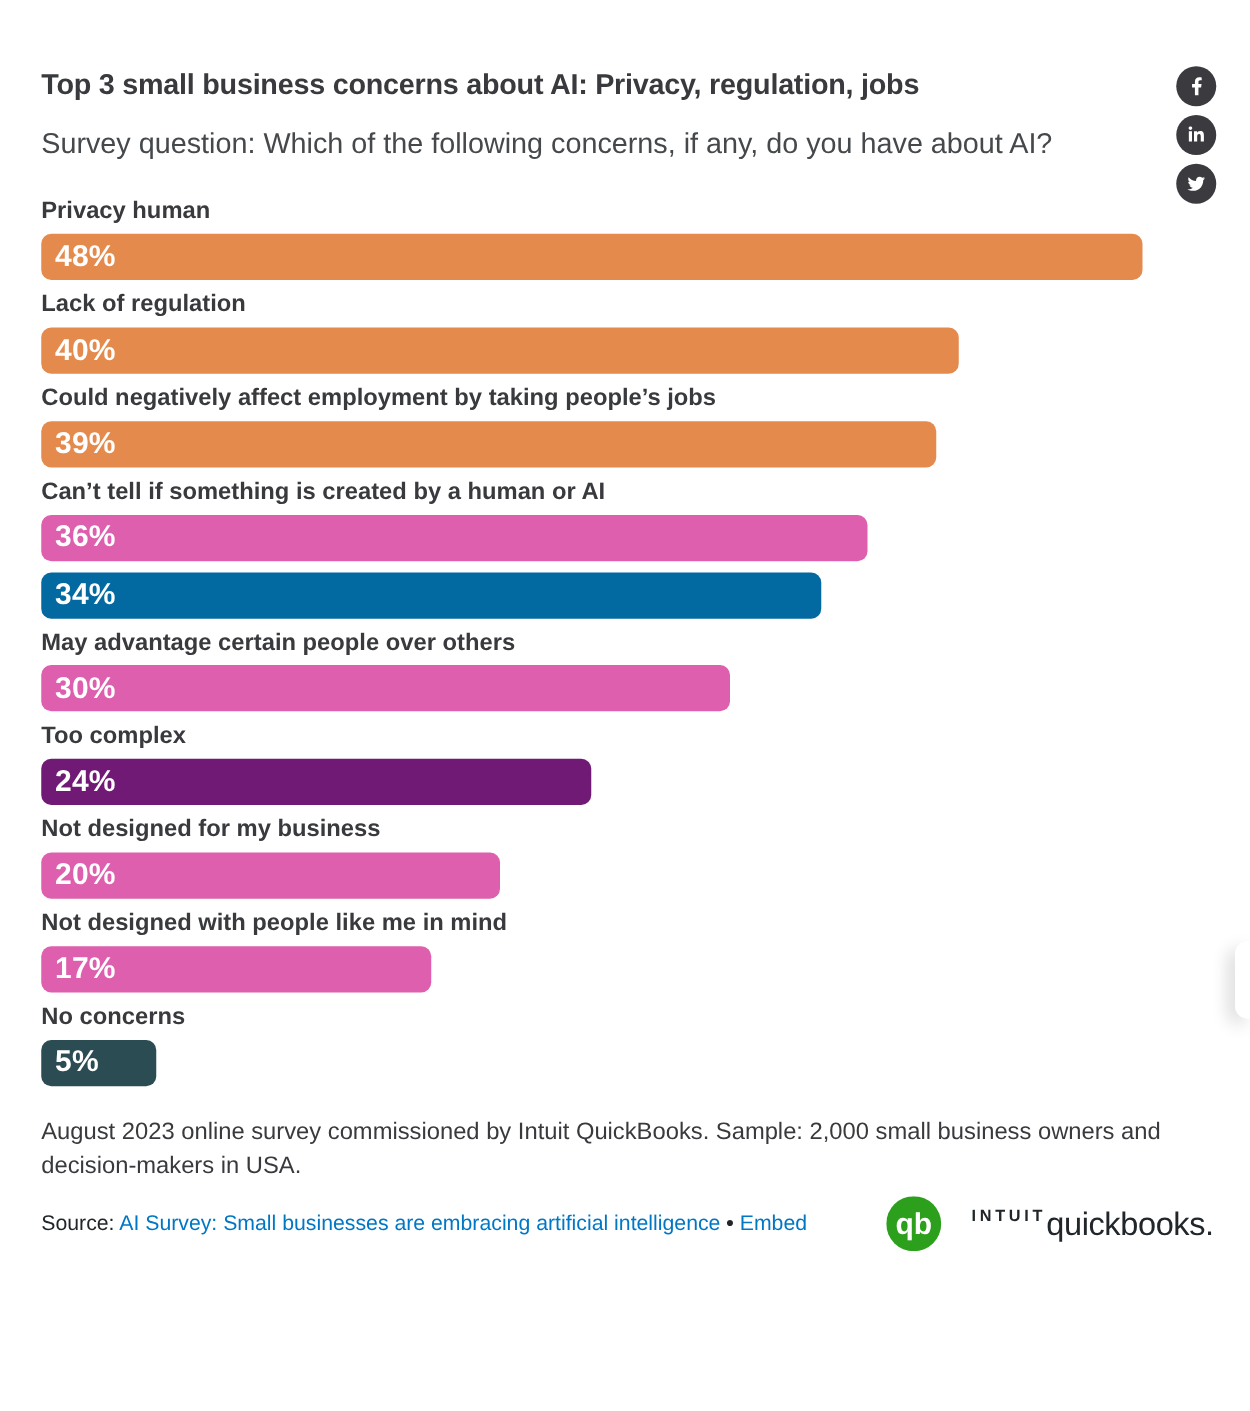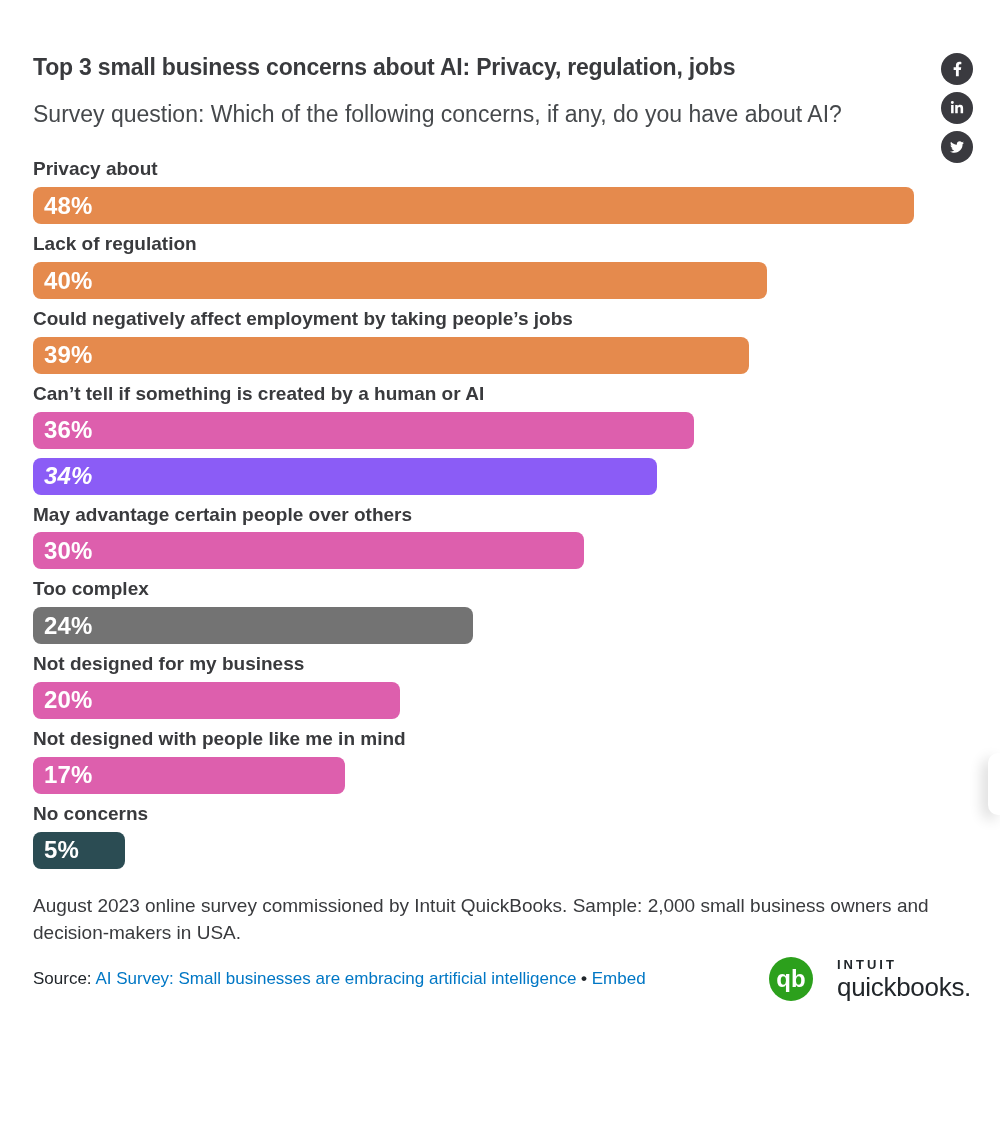--- a/index.html
+++ b/index.html
@@ -40,21 +40,21 @@
 
   
   .note { font-size: 19px; line-height: 1.45; color: #393A3D; max-width: 940px; margin-top: 23px; }
   .source-row { position: relative; margin-top: 22px; font-size: 17px; color: #21262B; }
   .source-row a { color: #0077C5; text-decoration: none; cursor: pointer; }
   .source-row .sep { color: #21262B; font-weight: 700; }
 
   
   .logo { position: absolute; right: -4px; top: -12px; display: flex; align-items: center; gap: 24px; }
   .logo-circle { width: 44px; height: 44px; }
-  .logo-text { display: flex; flex-direction: column; line-height: 1; justify-content: center; }
+  .logo-text { display: flex; flex-direction: row; line-height: 1; justify-content: center; }
   .logo-intuit { font-size: 13px; font-weight: 700; letter-spacing: 3px; color: #21262A; margin-bottom: 3px; }
   .logo-qb { font-size: 26px; font-weight: 500; letter-spacing: -0.3px; color: #21262A; }
 
   
   .edge-tab {
     position: absolute; right: 0; top: 753px; width: 12px; height: 62px;
     background: #ffffff; border-radius: 10px 0 0 10px;
     box-shadow: -5px 5px 14px rgba(0,0,0,0.16);
   }
 </style>
@@ -85,21 +85,21 @@
           </svg>
       </span>
     </button>
   </div>
 
   <h1 class="title">Top 3 small business concerns about AI: Privacy, regulation, jobs</h1>
   <p class="subtitle">Survey question: Which of the following concerns, if any, do you have about AI?</p>
 
   <div class="chart" id="chart">
     <div class="row">
-      <div class="cat-label">Privacy about</div>
+      <div class="cat-label">Privacy human</div>
       <div class="bar" style="width: 881px; background: rgb(229, 138, 77);">
         <span class="val">48%</span>
       </div>
     </div>
 
     <div class="row">
       <div class="cat-label">Lack of regulation</div>
       <div class="bar" style="width: 734px; background: rgb(229, 138, 77);">
         <span class="val">40%</span>
       </div>
@@ -113,35 +113,35 @@
     </div>
 
     <div class="row">
       <div class="cat-label">Can’t tell if something is created by a human or AI</div>
       <div class="bar" style="width: 661px; background: rgb(221, 95, 173);">
         <span class="val">36%</span>
       </div>
     </div>
 
     <div class="row">
-      <div class="bar" style="width: 624px; background: #8b5cf6; font-style: italic;">
+      <div class="bar" style="width: 624px; background: #0369a1;">
         <span class="val">34%</span>
       </div>
     </div>
 
     <div class="row">
       <div class="cat-label">May advantage certain people over others</div>
       <div class="bar" style="width: 551px; background: rgb(221, 95, 173);">
         <span class="val">30%</span>
       </div>
     </div>
 
     <div class="row">
       <div class="cat-label">Too complex</div>
-      <div class="bar" style="width: 440px; background: #737373;">
+      <div class="bar" style="width: 440px; background: #701a75;">
         <span class="val">24%</span>
       </div>
     </div>
 
     <div class="row">
       <div class="cat-label">Not designed for my business</div>
       <div class="bar" style="width: 367px; background: rgb(221, 95, 173);">
         <span class="val">20%</span>
       </div>
     </div>

